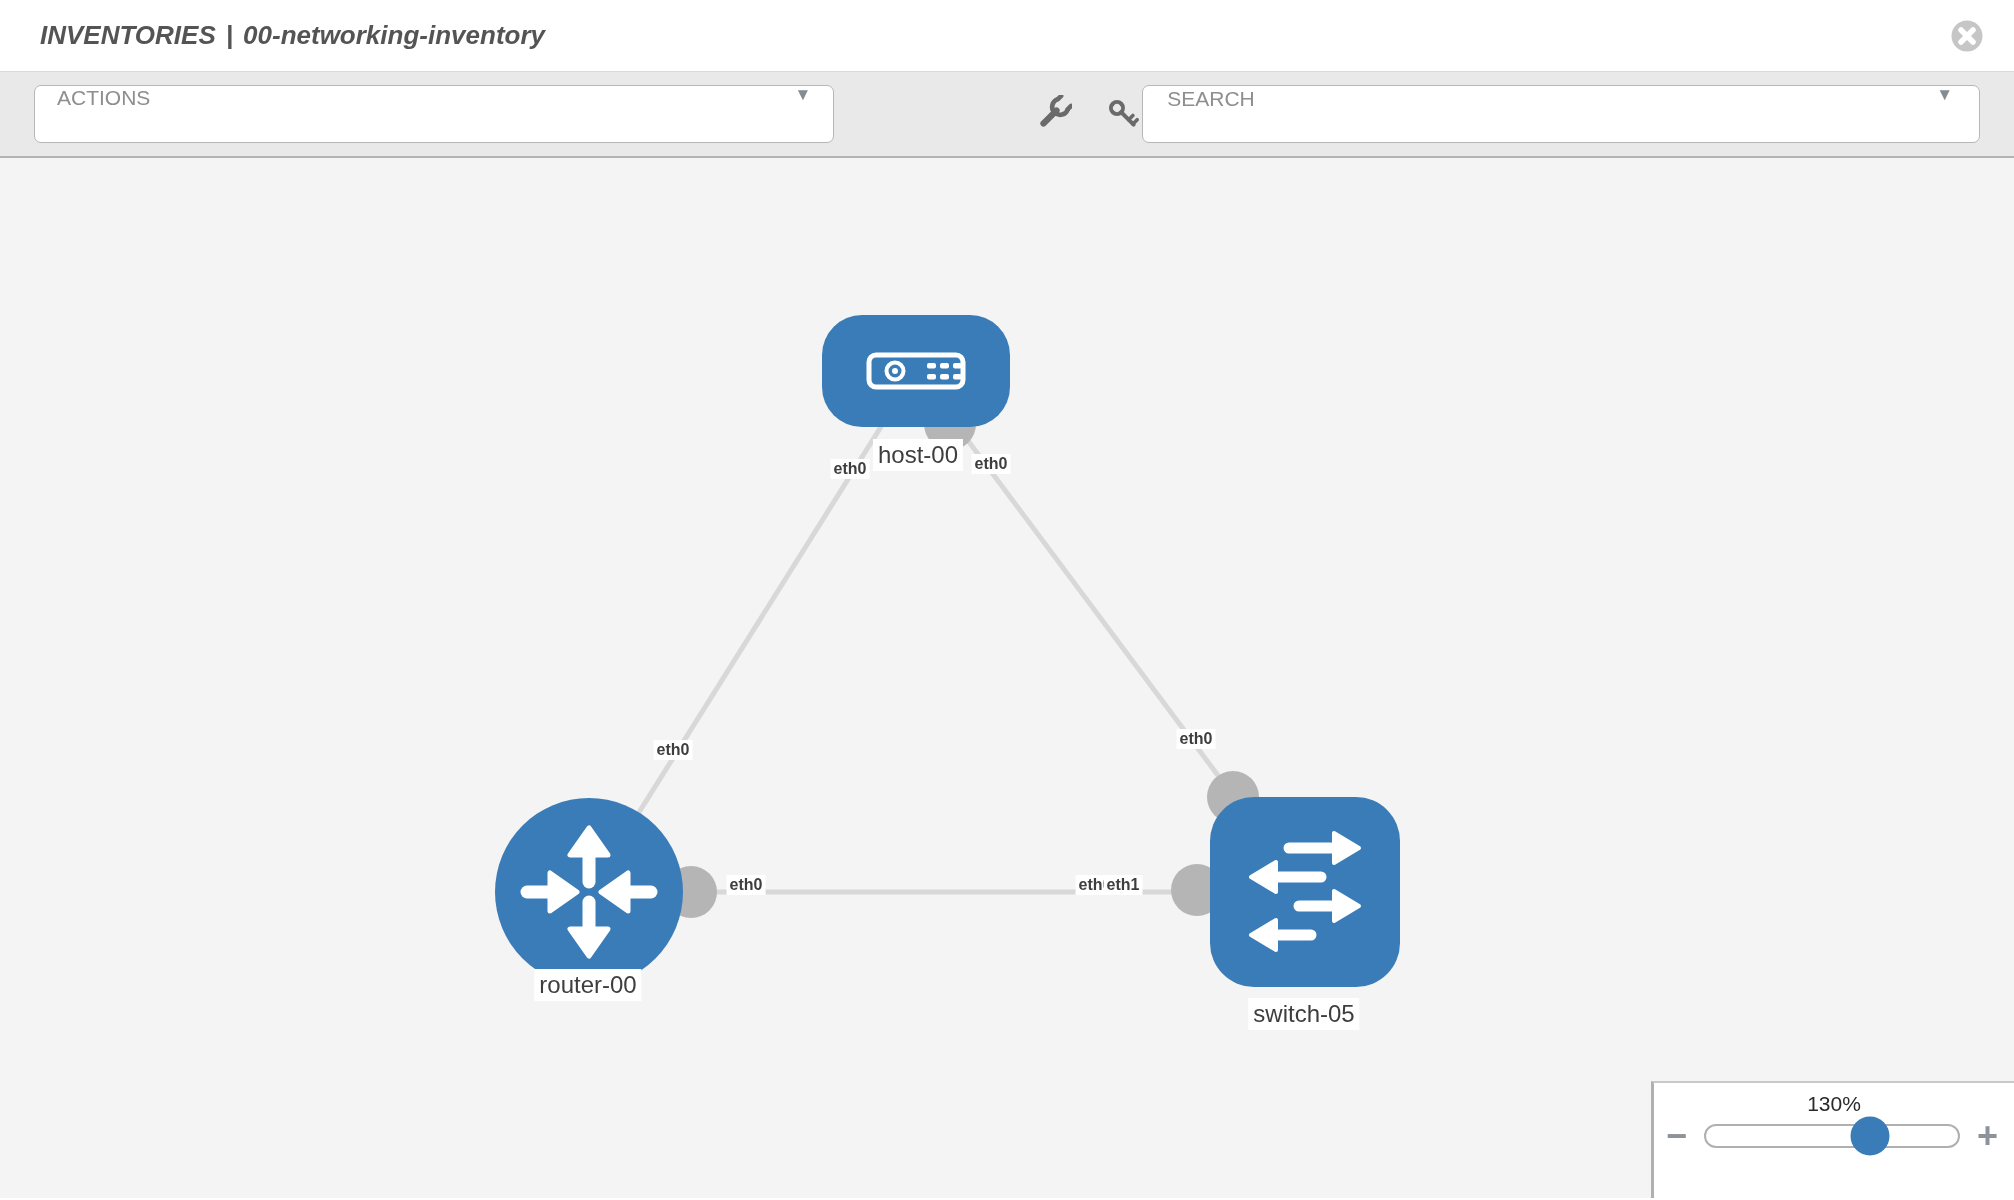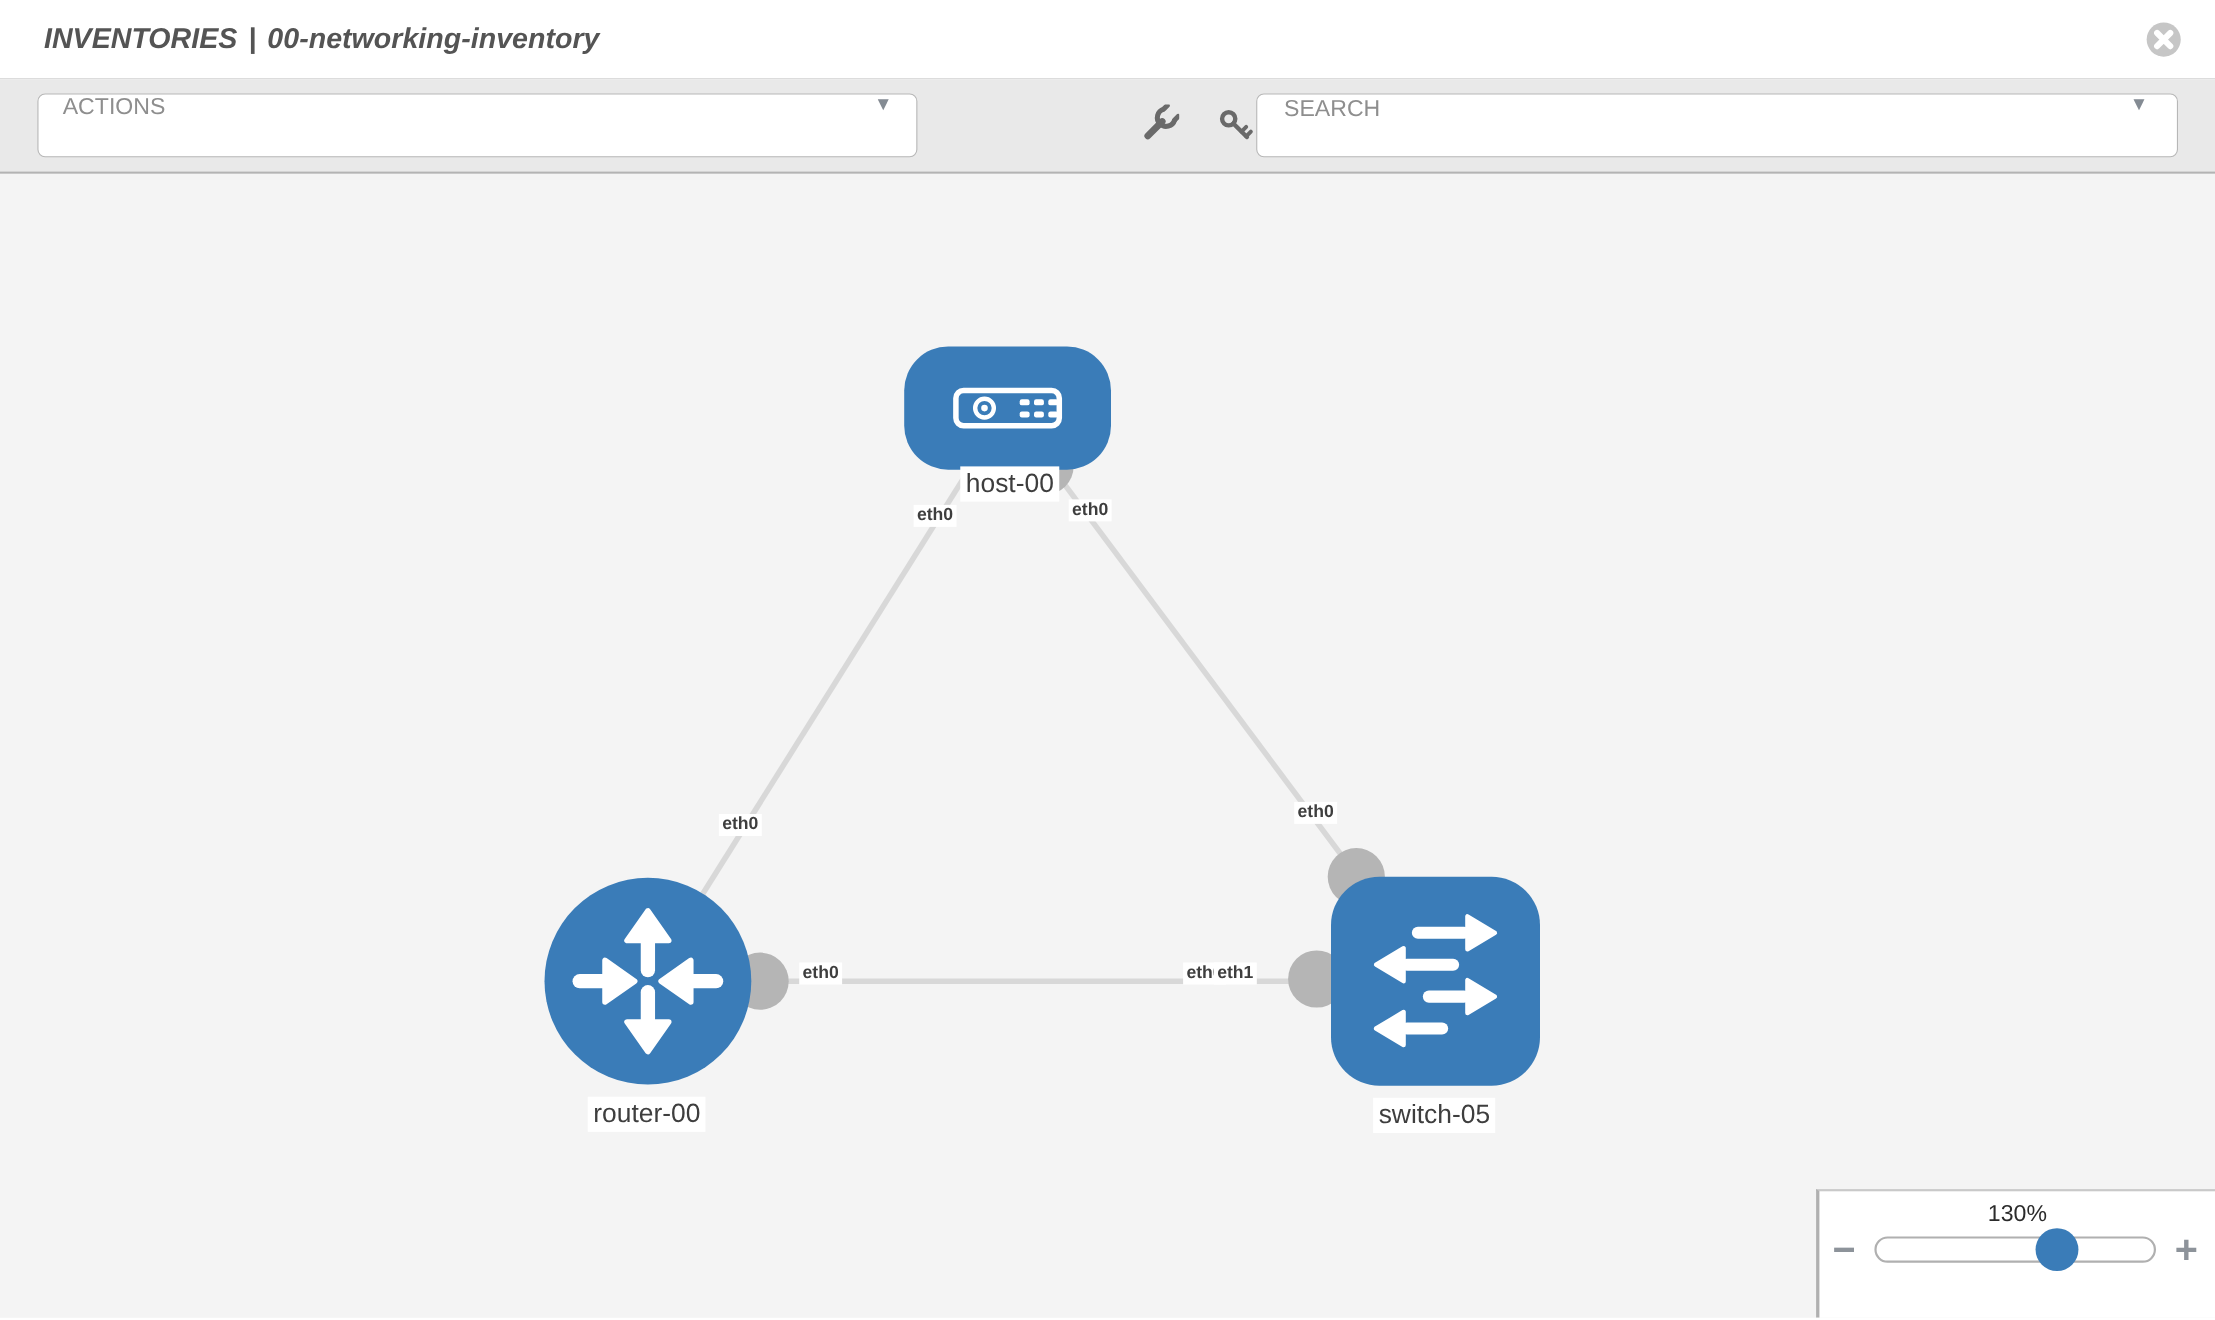--- a/index.html
+++ b/index.html
@@ -181,22 +181,22 @@
   </svg>
 
   <div class="iface-label" style="left:850px;  top:311px;">eth0</div>
   <div class="iface-label" style="left:991px;  top:306px;">eth0</div>
   <div class="iface-label" style="left:673px;  top:592px;">eth0</div>
   <div class="iface-label" style="left:1196px; top:581px;">eth0</div>
   <div class="iface-label" style="left:746px;  top:727px;">eth0</div>
   <div class="iface-label" style="left:1095px; top:727px;">eth0</div>
   <div class="iface-label" style="left:1123px; top:727px;text-align:center;">eth1</div>
 
-  <div class="node-label" style="left:918px;  top:282px;">host-00</div>
-  <div class="node-label" style="left:588px;  top:855px;">router-00</div>
+  <div class="node-label" style="left:918px;  top:297px;">host-00</div>
+  <div class="node-label" style="left:588px;  top:827px;">router-00</div>
   <div class="node-label" style="left:1304px; top:856px;">switch-05</div>
 
   <div class="zoom-panel">
     <div class="zoom-level">130%</div>
     <div class="zoom-row">
       <span class="zoom-btn">−</span>
       <div class="slider-track">
         <div class="slider-thumb"></div>
       </div>
       <span class="zoom-btn">+</span>

